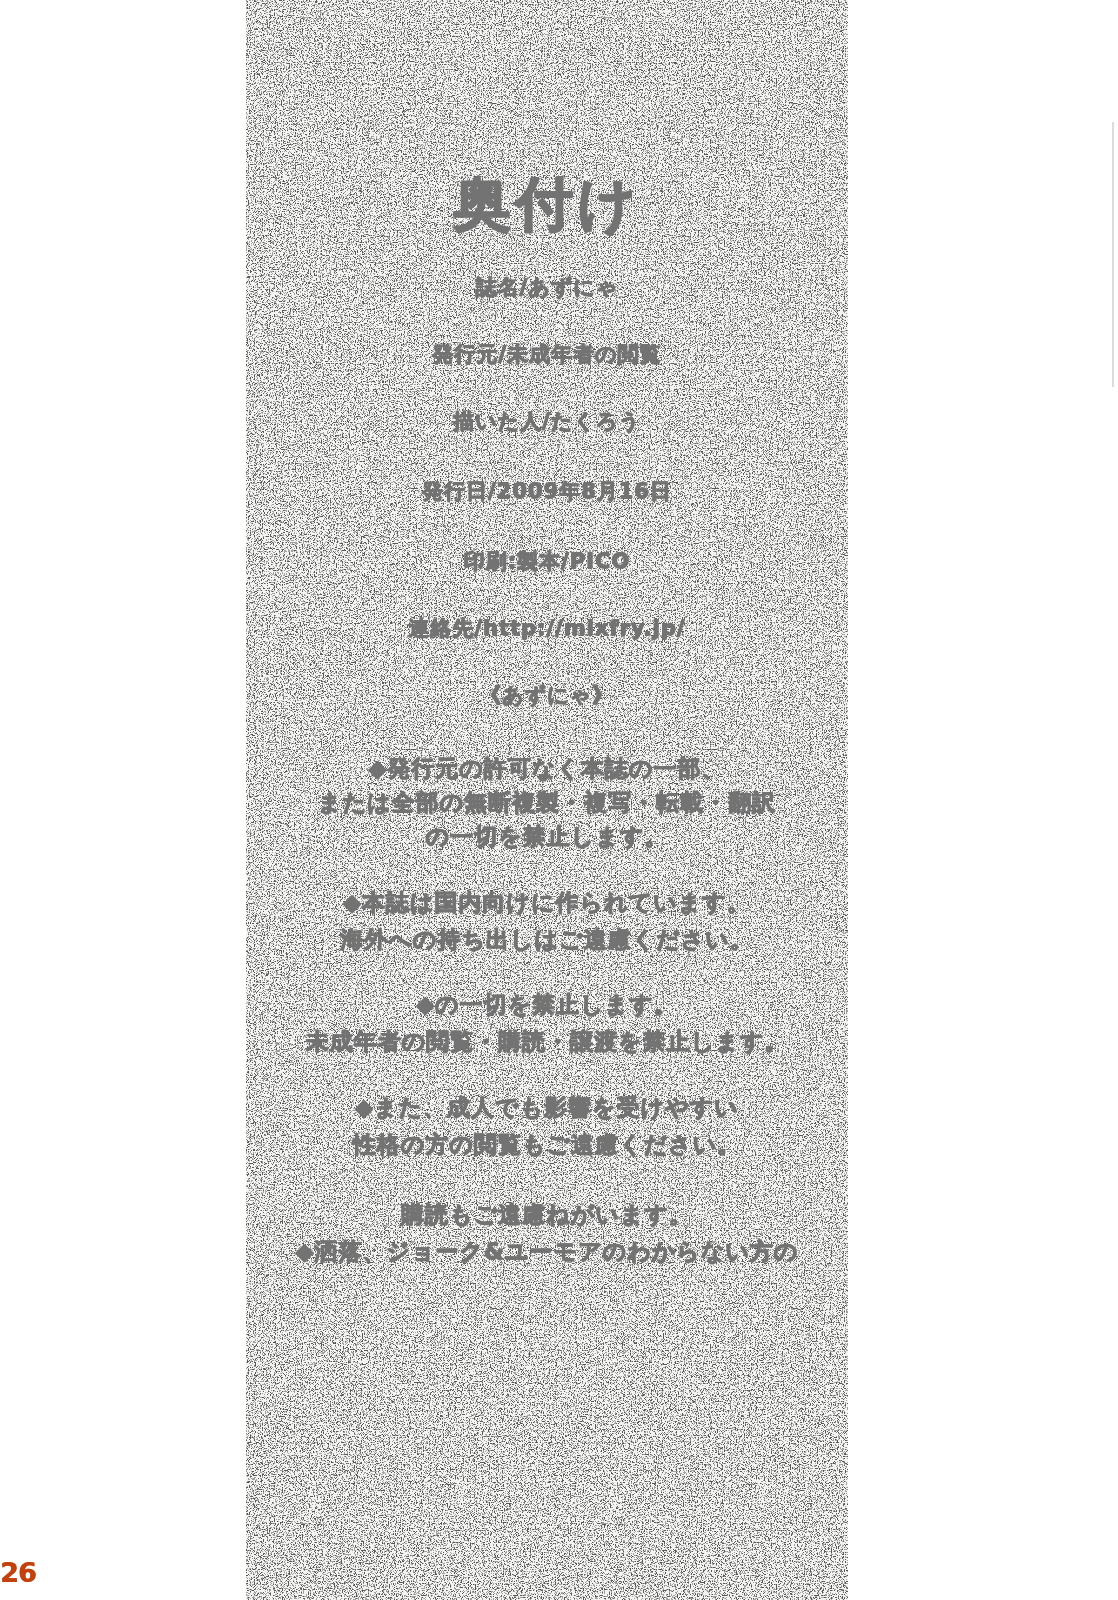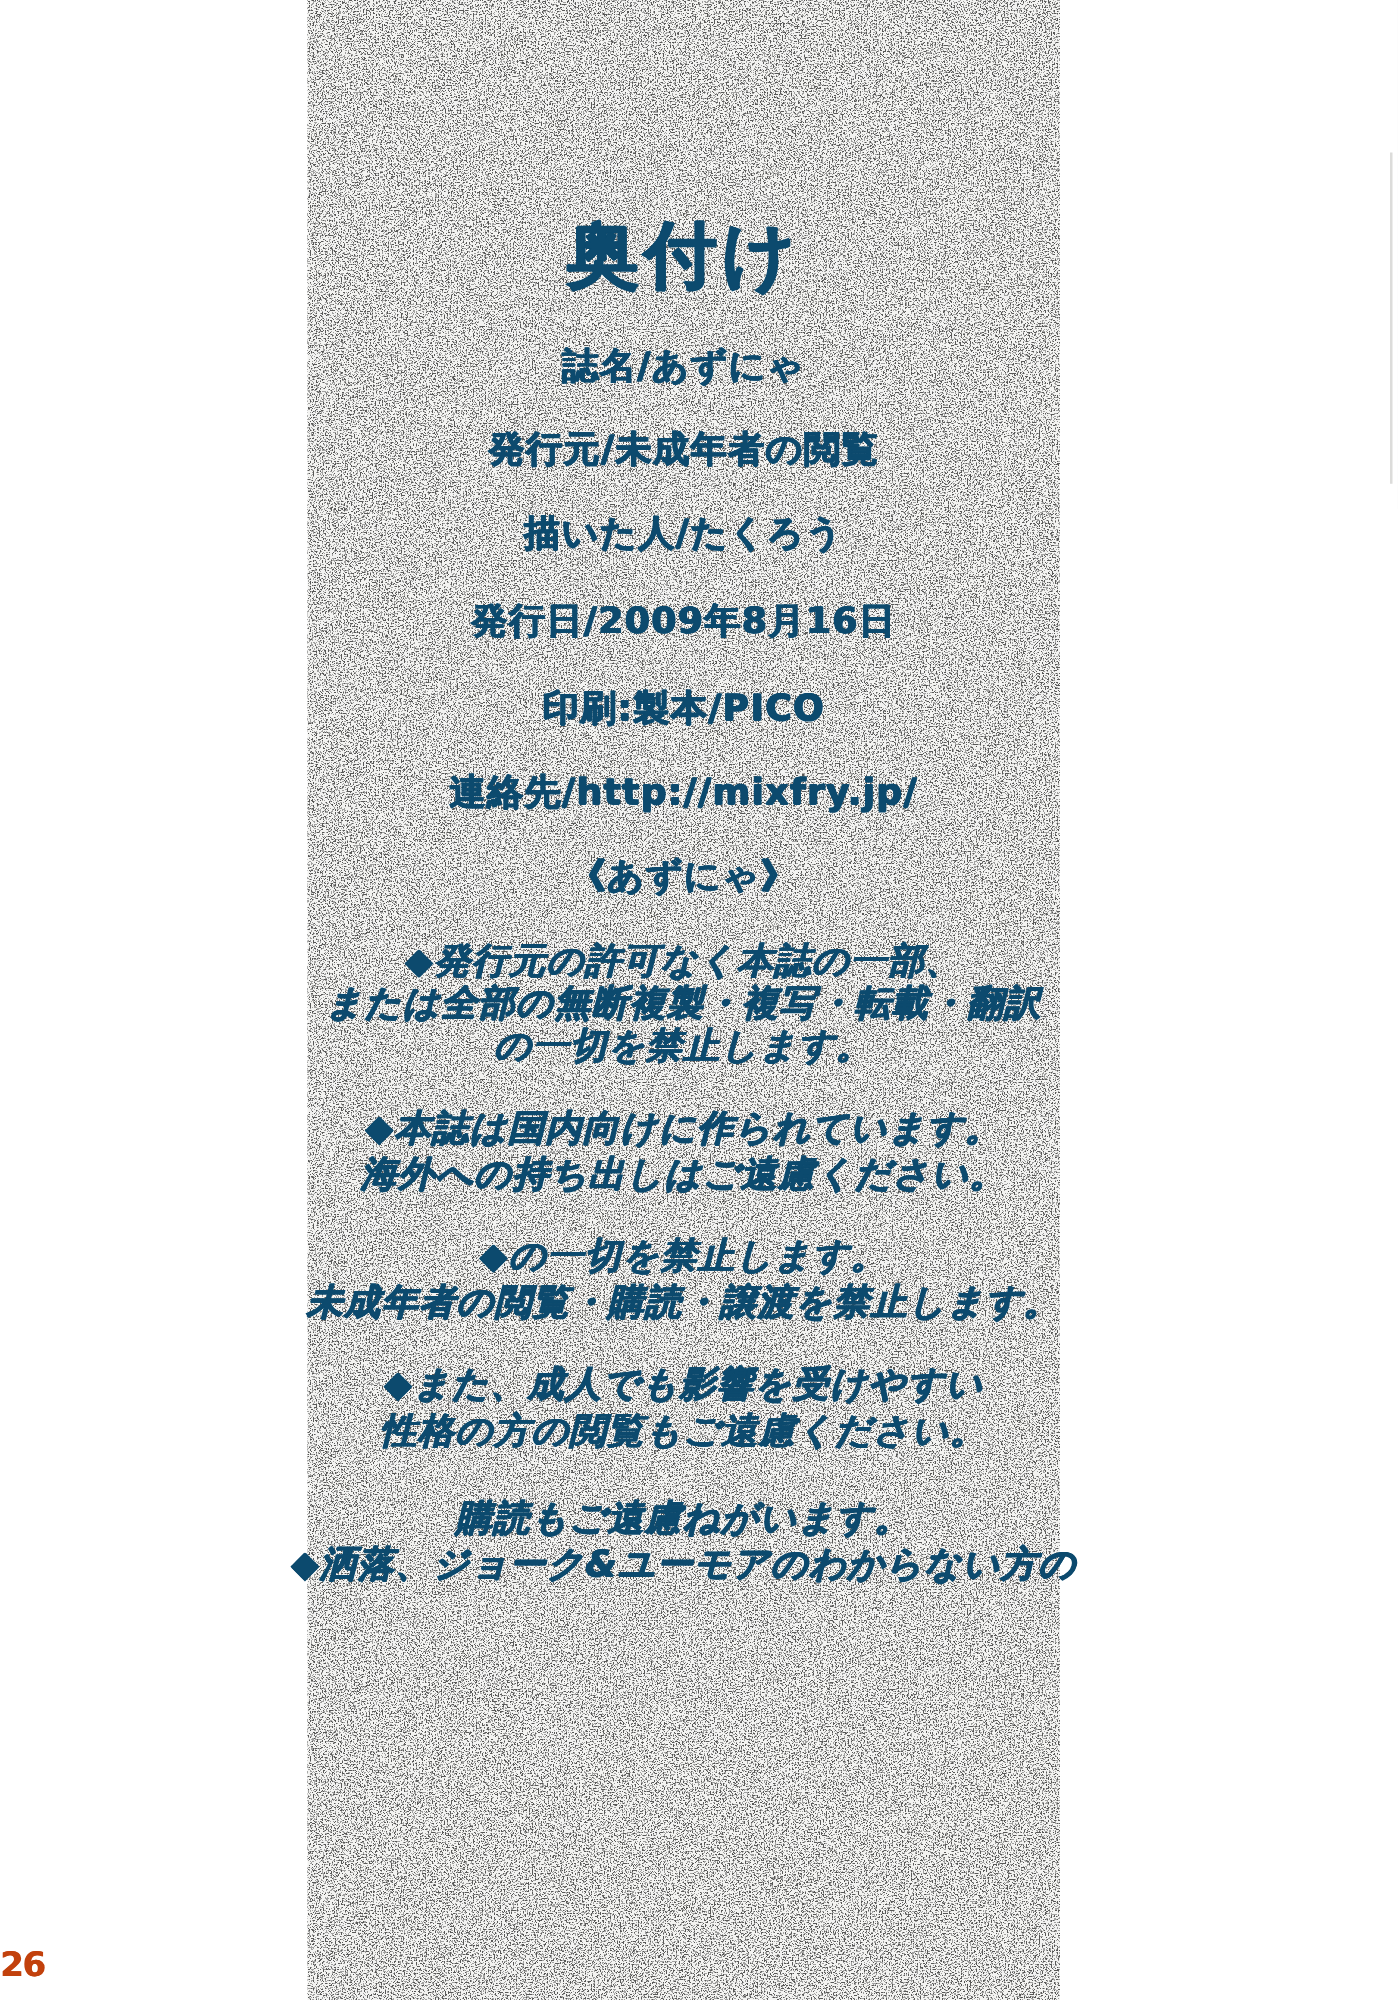--- a/index.html
+++ b/index.html
@@ -30,33 +30,33 @@
     top: 0;
     width: 100%;
     height: 100%;
     display: block;
   }
   .row, .notice {
     position: absolute;
     left: -90px;
     right: -90px;
     text-align: center;
-    color: #0c4a6e;
+    color: #737373;
     font-weight: 900;
     white-space: nowrap;
     letter-spacing: 1px;
     text-shadow: 0.6px 0 currentColor, -0.6px 0 currentColor, 0 0.6px currentColor;
   }
-  .row { font-size: 29px; }
+  .row { font-size: 21px; }
   .title {
     font-size: 58px;
     letter-spacing: 4px;
     text-shadow: 1px 0 currentColor, -1px 0 currentColor, 0 1px currentColor, 0 -1px currentColor;
   }
-  .notice { font-size: 29px; line-height: 37px; font-style: italic; }
+  .notice { font-size: 23px; line-height: 37px; }
   .notice.tight { line-height: 34px; }
   .nline { white-space: nowrap; }
   .page-number {
     position: absolute;
     left: 0px;
     top: 1557px;
     font-size: 27px;
     font-weight: 900;
     color: #c2410c;
     letter-spacing: -1px;

